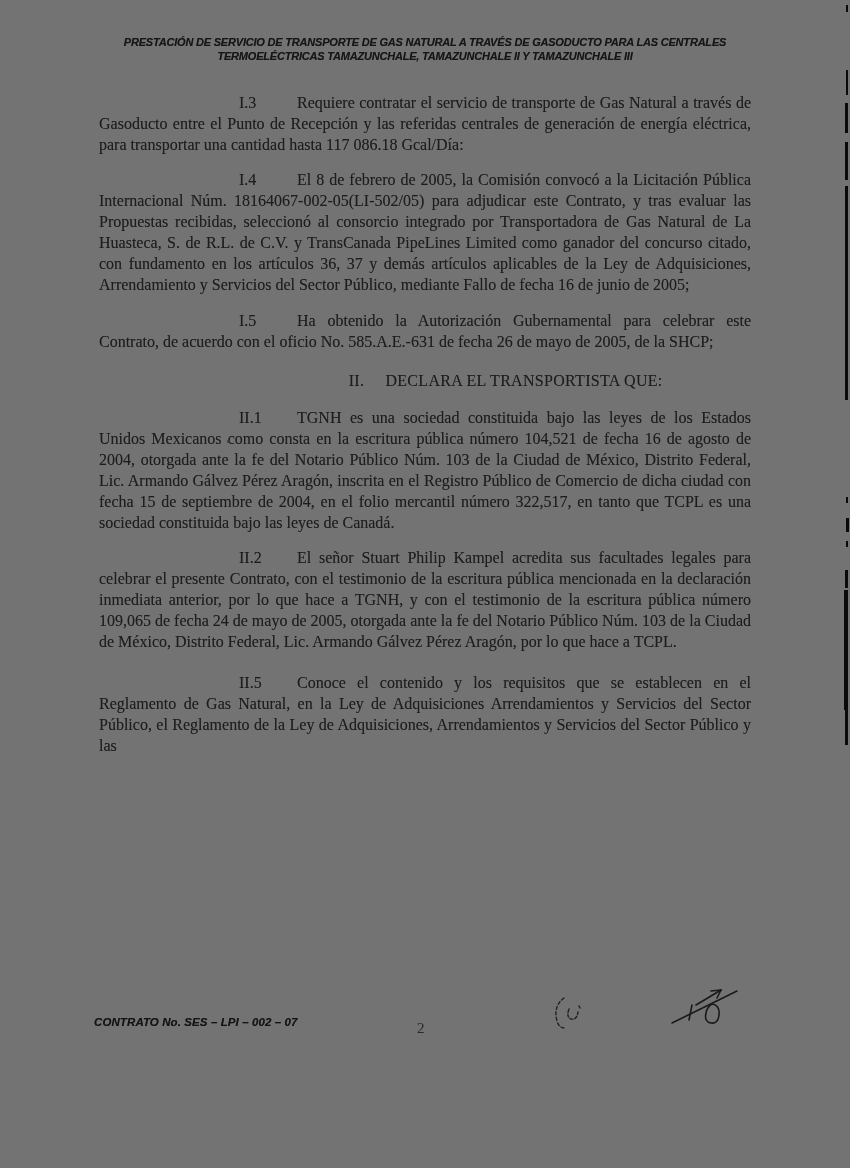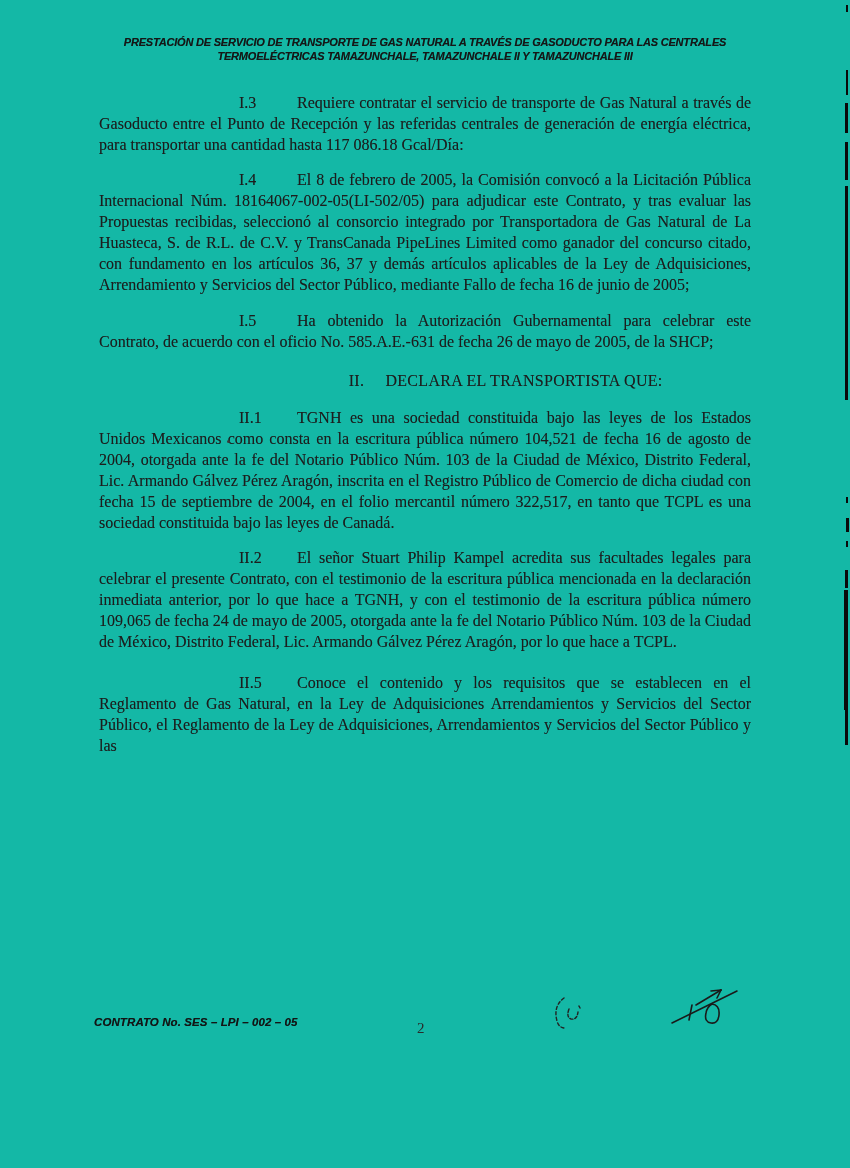--- a/index.html
+++ b/index.html
@@ -1,20 +1,20 @@
 <!DOCTYPE html>
 <html><head>
 <meta charset="utf-8">
 <style>
   html, body { margin: 0; padding: 0; background: #ffffff; }
   .page {
     position: relative;
     width: 850px;
     height: 1168px;
-    background: #14b8a6;
+    background: #737373;
     overflow: hidden;
     font-family: "Liberation Serif", "DejaVu Serif", serif;
     color: #1d1d1d;
   }
   
   .doc-header {
     position: absolute;
     top: 36px;
     left: 60px;
     right: 60px;
@@ -104,21 +104,21 @@
     <p class="clause m14"><span class="cnum">I.4</span><span>El 8 de febrero de 2005, la Comisión convocó a la Licitación Pública Internacional Núm. 18164067-002-05(LI-502/05) para adjudicar este Contrato, y tras evaluar las Propuestas recibidas, seleccionó al consorcio integrado por Transportadora de Gas Natural de La Huasteca, S. de R.L. de C.V. y TransCanada PipeLines Limited como ganador del concurso citado, con fundamento en los artículos 36, 37 y demás artículos aplicables de la Ley de Adquisiciones, Arrendamiento y Servicios del Sector Público, mediante Fallo de fecha 16 de junio de 2005;</span></p>
     <p class="clause m15"><span class="cnum">I.5</span><span>Ha obtenido la Autorización Gubernamental para celebrar este Contrato, de acuerdo con el oficio No. 585.A.E.-631 de fecha 26 de mayo de 2005, de la SHCP;</span></p>
     <p class="clause heading m18"><span class="cnum">II.</span><span>DECLARA EL TRANSPORTISTA QUE:</span></p>
     <p class="clause m16"><span class="cnum">II.1</span><span>TGNH es una sociedad constituida bajo las leyes de los Estados Unidos Mexicanos como consta en la escritura pública número 104,521 de fecha 16 de agosto de 2004, otorgada ante la fe del Notario Público Núm. 103 de la Ciudad de México, Distrito Federal, Lic. Armando Gálvez Pérez Aragón, inscrita en el Registro Público de Comercio de dicha ciudad con fecha 15 de septiembre de 2004, en el folio mercantil número 322,517, en tanto que TCPL es una sociedad constituida bajo las leyes de Canadá.</span></p>
     <p class="clause m13"><span class="cnum">II.2</span><span>El señor Stuart Philip Kampel acredita sus facultades legales para celebrar el presente Contrato, con el testimonio de la escritura pública mencionada en la declaración inmediata anterior, por lo que hace a TGNH, y con el testimonio de la escritura pública número 109,065 de fecha 24 de mayo de 2005, otorgada ante la fe del Notario Público Núm. 103 de la Ciudad de México, Distrito Federal, Lic. Armando Gálvez Pérez Aragón, por lo que hace a TCPL.</span></p>
     <p class="clause m20 justify-last"><span class="cnum">II.5</span><span>Conoce el contenido y los requisitos que se establecen en el Reglamento de Gas Natural, en la Ley de Adquisiciones Arrendamientos y Servicios del Sector Público, el Reglamento de la Ley de Adquisiciones, Arrendamientos y Servicios del Sector Público y las</span></p>
   </div>
 
   <div class="stray-dot"></div>
 
-  <div class="footer-contract">CONTRATO No. SES – LPI – 002 – 05</div>
+  <div class="footer-contract">CONTRATO No. SES – LPI – 002 – 07</div>
   <div class="footer-pagenum">2</div>
 
   <svg class="artifact-svg" width="850" height="1168" viewBox="0 0 850 1168">
     <g fill="#0a0a0a">
       <rect x="846" y="5" width="2" height="7"></rect>
       <rect x="846" y="70" width="2" height="25"></rect>
       <rect x="845" y="103" width="3" height="30"></rect>
       <rect x="845" y="142" width="3" height="38"></rect>
       <rect x="845" y="186" width="3" height="214"></rect>
       <rect x="846" y="497" width="2" height="6"></rect>

